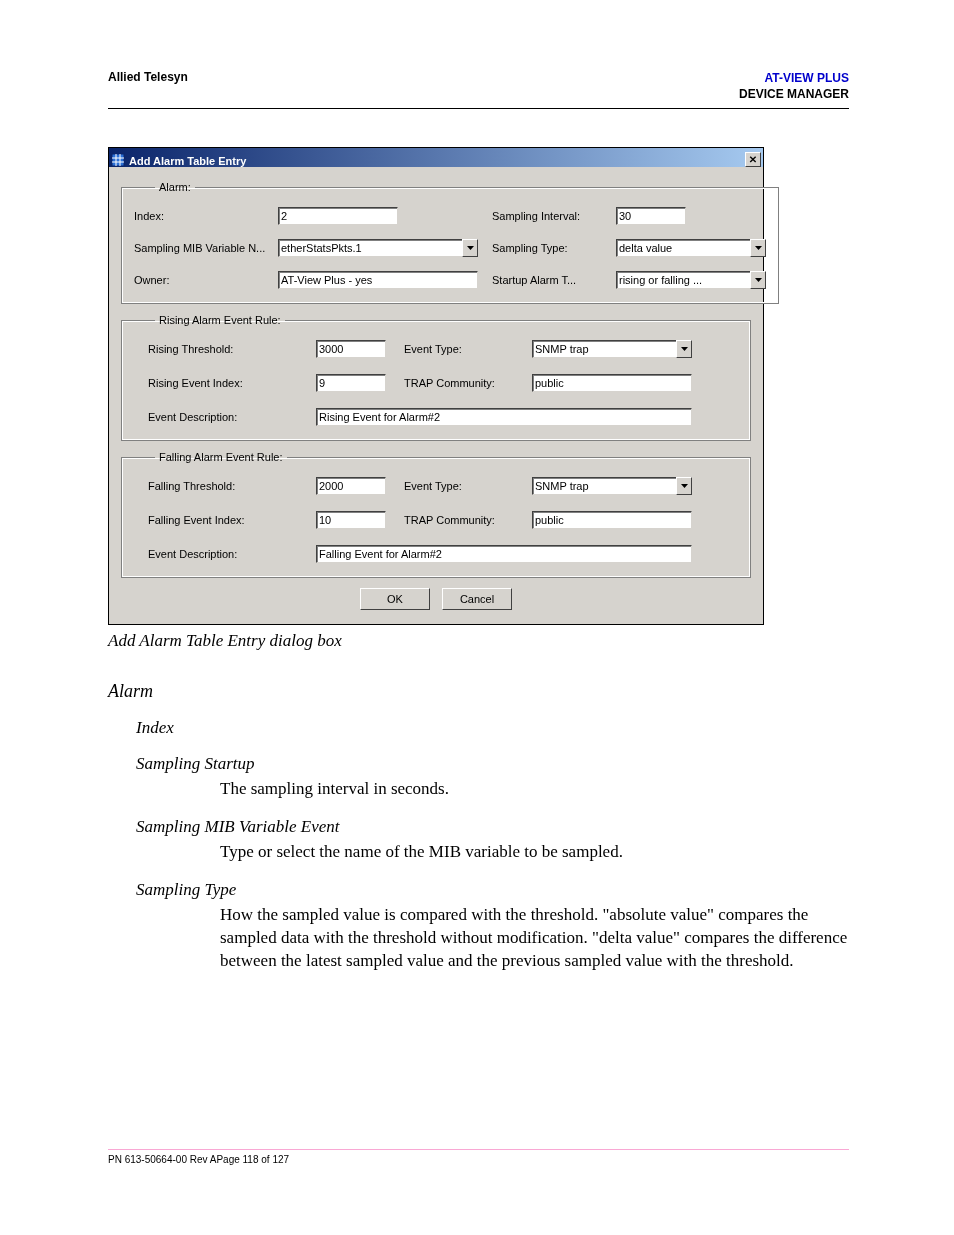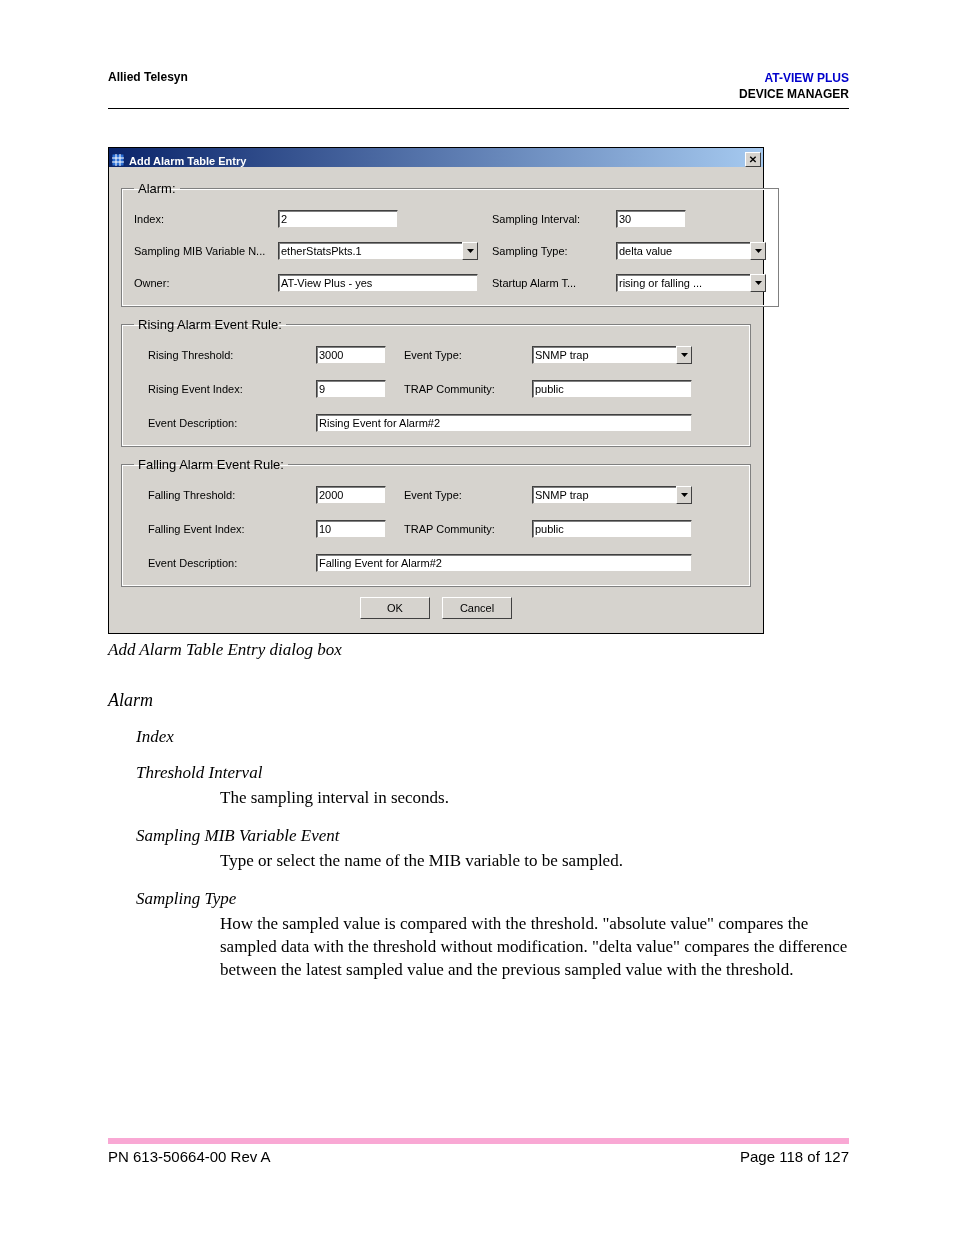--- a/index.html
+++ b/index.html
@@ -79,21 +79,22 @@
   }
 
   fieldset.groupbox {
     border: 1px solid #808080;
     box-shadow: inset -1px -1px 0 #fff, inset 1px 1px 0 #fff;
     padding: 14px 12px 14px 12px;
     margin: 6px 0 10px 0;
   }
   fieldset.groupbox > legend {
     padding: 0 4px;
-    font-size: 13px;
+    font-size: 11px;
+    margin-left: 21px;
   }
 
   .form-grid {
     display: grid;
     grid-template-columns: 130px 200px 110px 150px;
     column-gap: 14px;
     row-gap: 14px;
     align-items: center;
   }
   .form-grid .lbl { white-space: nowrap; }
@@ -180,26 +181,25 @@
     font-size: 17px;
     line-height: 1.35;
     margin-left: 112px;
     margin-top: 4px;
   }
 
   .doc-footer {
     position: absolute;
     left: 108px; right: 105px;
     bottom: 70px;
-    border-top: 6px solid #f9a8d4;
+    border-top: 1px solid #f9a8d4;
     padding-top: 4px;
     font-family: Verdana, Arial, sans-serif;
-    font-size: 15px;
-    display: flex;
-    justify-content: space-between;
+    font-size: 10px;
+    display: flex;
   }
 </style>
 </head>
 <body>
 
 <div class="page">
 
   <div class="doc-header">
     <div>Allied Telesyn</div>
     <div class="right">
@@ -325,21 +325,21 @@
 
     </div>
   </div>
 
   <div class="caption-italic">Add Alarm Table Entry dialog box</div>
 
   <div class="sec-h">Alarm</div>
 
   <div class="term">Index</div>
 
-  <div class="term">Threshold Interval</div>
+  <div class="term">Sampling Startup</div>
   <div class="term-body">The sampling interval in seconds.</div>
 
   <div class="term">Sampling MIB Variable Event</div>
   <div class="term-body">Type or select the name of the MIB variable to be sampled.</div>
 
   <div class="term">Sampling Type</div>
   <div class="term-body">How the sampled value is compared with the threshold. "absolute value" compares the sampled data with the threshold without modification. "delta value" compares the difference between the latest sampled value and the previous sampled value with the threshold.</div>
 
   <div class="doc-footer">
     <span>PN 613-50664-00 Rev A</span>

